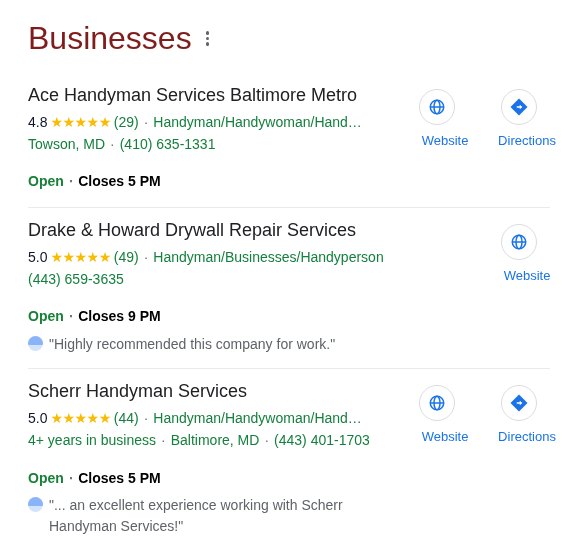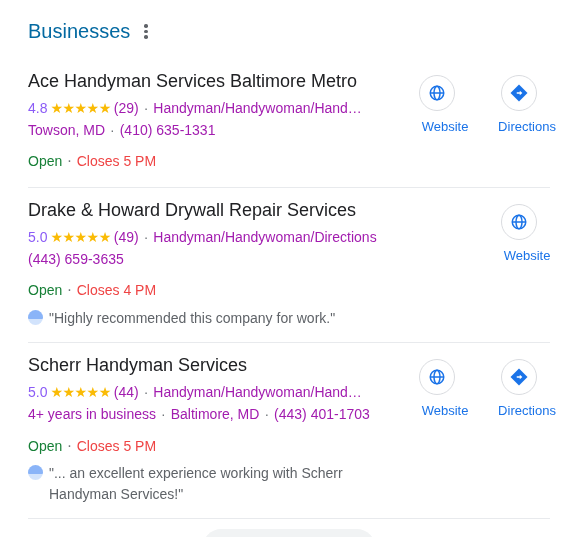--- a/index.html
+++ b/index.html
@@ -11,23 +11,23 @@
     color: #202124;
     font-size: 14px;
   }
   .header {
     display: flex;
     align-items: center;
     gap: 10px;
     margin-bottom: 16px;
   }
   .header h2 {
-    font-size: 20px;
+    font-size: 32px;
     font-weight: 400;
-    color: #0369a1;
+    color: #7f1d1d;
   }
   .dots {
     display: inline-flex;
     flex-direction: column;
     gap: 2.2px;
     padding: 4px;
     cursor: pointer;
   }
   .dots span {
     width: 3.5px; height: 3.5px; background: #5f6368; border-radius: 50%;
@@ -47,27 +47,27 @@
   }
   .meta-line {
     color: #70757a;
     font-size: 14px;
     line-height: 1.55;
     display: flex;
     flex-wrap: wrap;
     align-items: center;
     gap: 3px;
   }
-  .rating-val { color: #8b5cf6; }
+  .rating-val { color: #0f172a; }
   .stars { color: #fabb05; font-size: 14px; letter-spacing: -0.5px; }
-  .count, .cat, .loc, .phone, .yrs { color: #a21caf; }
+  .count, .cat, .loc, .phone, .yrs { color: #15803d; }
   .sep { color: #70757a; margin: 0 2px; }
-  .hours { margin-top: 10px; }
+  .hours { margin-top: 16px; font-weight: bold; }
   .open { color: #188038; }
-  .closes { color: #ef4444; }
+  .closes { color: #000000; }
   .review {
     display: flex;
     align-items: flex-start;
     gap: 6px;
     margin-top: 6px;
     color: #5f6368;
     font-size: 14px;
   }
   .avatar {
     width: 15px; height: 15px; border-radius: 50%;
@@ -175,29 +175,29 @@
       </div>
     </div>
     <div class="listing">
       <div class="left">
         <div class="name">Drake &amp; Howard Drywall Repair Services</div>
         <div class="meta-line">
           <span class="rating-val">5.0</span> 
           <span class="stars">★★★★★</span> 
           <span class="count">(49)</span>
           <span class="sep">·</span>
-          <span class="cat ">Handyman/Handywoman/Directions</span>
+          <span class="cat ">Handyman/Businesses/Handyperson</span>
         </div>
         <div class="meta-line">
           <span class="phone">(443) 659-3635</span>
         </div>
         <div class="meta-line hours">
           <span class="open">Open</span>
           <span class="sep"> ⋅ </span>
-          <span class="closes">Closes 4 PM</span>
+          <span class="closes">Closes 9 PM</span>
         </div>
         <div class="review">
           <span class="avatar"></span>
           <span class="review-text">"Highly recommended this company for work."</span>
         </div>
       </div>
       <div class="actions">
         <div class="action">
           <div class="circle">
             <svg width="18" height="18" viewBox="0 0 24 24" fill="none" stroke="#1a73e8" stroke-width="2">

